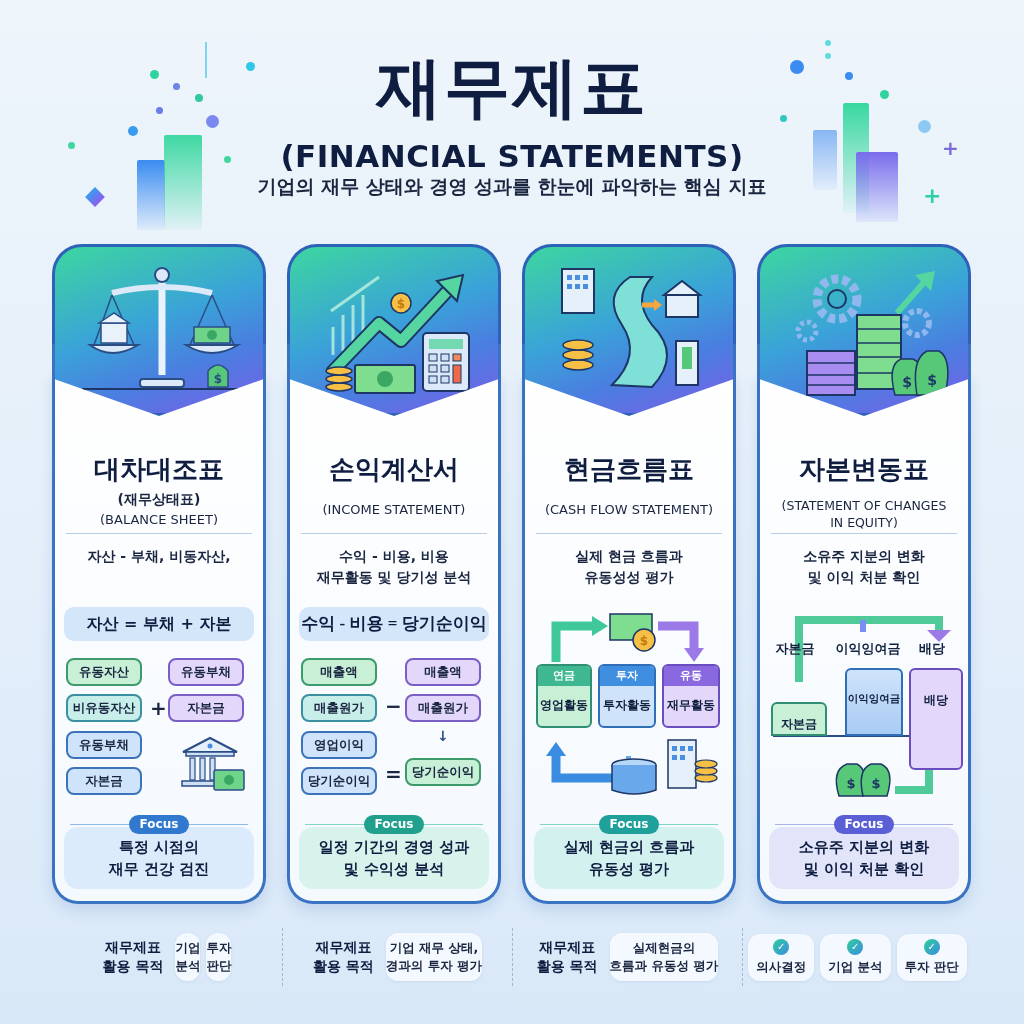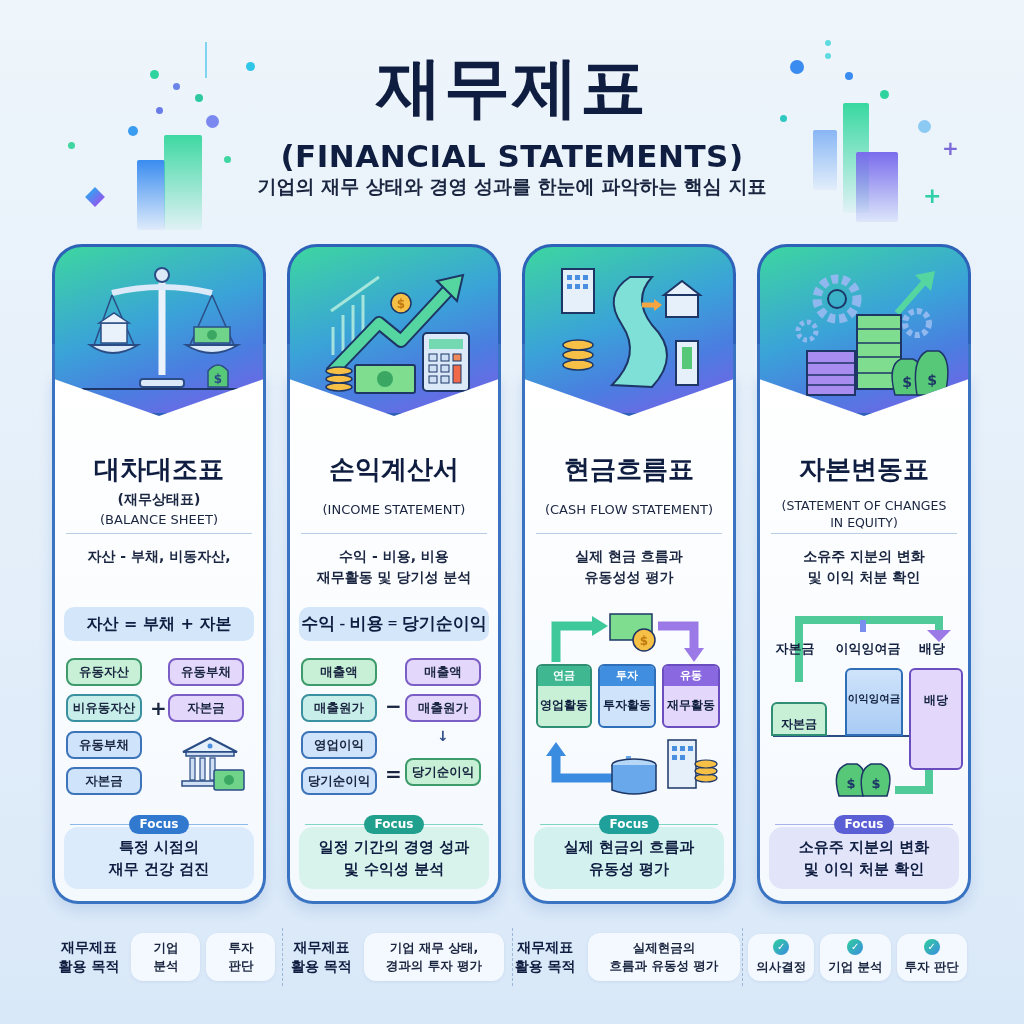--- a/index.html
+++ b/index.html
@@ -71,21 +71,21 @@
   }
   .focus-box {
     position: absolute; top: 583px; left: 12px; right: 12px; height: 62px; border-radius: 14px;
     font-size: 15px; font-weight: 700; text-align: center; line-height: 22px; padding-top: 9px; color: #0f1d40;
   }
 
   .footer { position: absolute; top: 928px; left: 52px; width: 920px; height: 58px; display: flex; }
   .fseg { position: relative; width: 232px; height: 58px; display: flex; align-items: center; justify-content: center; gap: 6px; }
   .fseg + .fseg { border-left: 1.5px dashed #9db8d6; }
   .flabel { font-size: 14px; font-weight: 800; color: #0f1d40; text-align: center; line-height: 19px; margin-right: 6px; }
-  .fchip { background: #f4f9ff; border-radius: 12px; padding: 6px 22px; font-size: 12.5px; font-weight: 600; text-align: center; line-height: 18px; color: #1a2540; box-shadow: 0 1px 3px rgba(80,120,180,0.12); }
+  .fchip { background: #f4f9ff; border-radius: 12px; padding: 6px 0; font-size: 12.5px; font-weight: 600; text-align: center; line-height: 18px; color: #1a2540; box-shadow: 0 1px 3px rgba(80,120,180,0.12); }
   .fchip.check { padding: 5px 8px; }
   .chk { display: block; width: 16px; height: 16px; border-radius: 50%; background: linear-gradient(135deg,#2fcf9b,#3a8ce0); margin: 0 auto 3px; color: #fff; font-size: 10px; line-height: 16px; font-weight: 900; }
 </style>
 </head>
 <body>
 
 <div class="deco">
   <div class="bar3d" style="left:137px;top:160px;width:28px;height:70px;background:linear-gradient(180deg,#3a8cf0,rgba(120,170,250,0.1));"></div>
   <div class="bar3d" style="left:164px;top:135px;width:38px;height:95px;background:linear-gradient(180deg,#3ed8a2,rgba(140,230,200,0.1));"></div>
   <div style="position:absolute;left:88px;top:190px;width:14px;height:14px;transform:rotate(45deg);background:linear-gradient(90deg,#3a9cf0,#8a5ef0);"></div>

